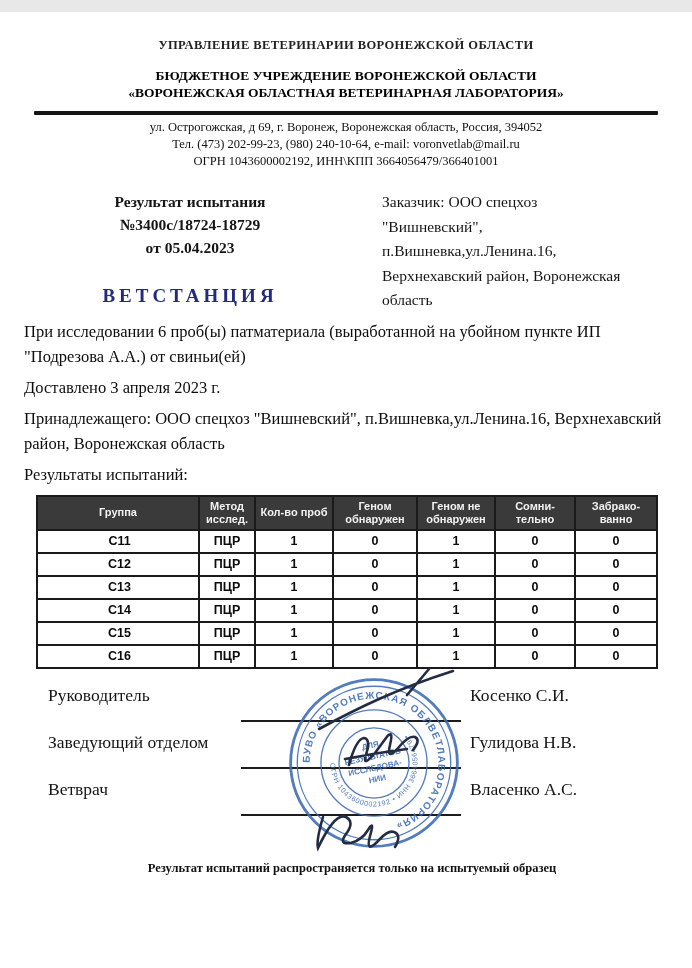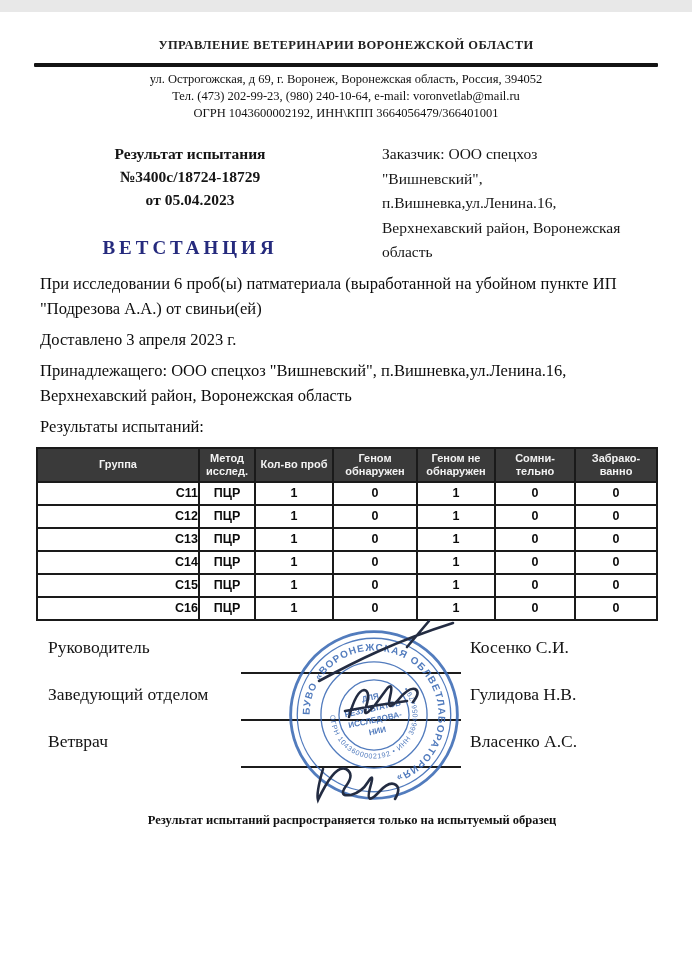--- a/index.html
+++ b/index.html
@@ -33,40 +33,40 @@
   .vetstation {
     margin-top:26px;
     font-size:19px; font-weight:bold; letter-spacing:4px;
     color:#252a7d;
     font-family:"Liberation Serif", serif;
   }
   .customer-col {
     margin-left:42px; width:250px;
     font-size:15.5px; line-height:24.5px;
   }
-  .paras { padding:0 40px; margin-top:6px; }
+  .paras { padding:0 24px; margin-top:6px; }
   .para { font-size:16.5px; line-height:25px; margin-top:6px; color:#0d0d0d; }
   table.results {
     border-collapse:collapse; margin:8px 36px 0 36px;
     width:620px; table-layout:fixed;
   }
   table.results th, table.results td { border:2px solid #1a1a1a; }
   table.results th {
     background:#3a3a3a; color:#f2f2f2;
     font-family:"Liberation Sans", sans-serif;
     font-size:11px; font-weight:bold; line-height:13px;
     padding:3px 1px; text-align:center; vertical-align:middle;
   }
   table.results td {
     font-family:"Liberation Sans", sans-serif;
     font-size:12.5px; font-weight:bold;
     height:23px; text-align:center; vertical-align:middle;
     color:#0a0a0a;
   }
-  table.results td.first { text-align:right; padding-left:3px; }
+  table.results td.first { text-align:center; padding-left:3px; }
   .signatures { position:relative; margin:10px 36px 0 36px; height:168px; }
   .sig-row { position:absolute; left:0; width:620px; height:44px; }
   .sig-row .role { position:absolute; left:12px; top:6px; font-size:17.5px; }
   .sig-row .line {
     position:absolute; left:205px; bottom:1px; width:220px;
     border-top:2.5px solid #1c1c1c;
   }
   .sig-row .name { position:absolute; left:434px; top:6px; font-size:17.5px; }
   .sig-r1 { top:0; } .sig-r2 { top:47px; } .sig-r3 { top:94px;text-align:right; }
   .footer-note {
@@ -82,20 +82,24 @@
     z-index:4; pointer-events:none;
   }
 </style>
 </head>
 <body>
 
 <div class="page">
 
   <div class="centered dept-line">УПРАВЛЕНИЕ ВЕТЕРИНАРИИ ВОРОНЕЖСКОЙ ОБЛАСТИ</div>
 
+  <div class="org-block centered">
+    <div>БЮДЖЕТНОЕ УЧРЕЖДЕНИЕ ВОРОНЕЖСКОЙ ОБЛАСТИ</div>
+    <div>«ВОРОНЕЖСКАЯ ОБЛАСТНАЯ ВЕТЕРИНАРНАЯ ЛАБОРАТОРИЯ»</div>
+  </div>
 
   <div class="rule"></div>
 
   <div class="addr-block centered">
     <div>ул. Острогожская, д 69, г. Воронеж, Воронежская область, Россия, 394052</div>
     <div>Тел. (473) 202-99-23, (980) 240-10-64, e-mail: voronvetlab@mail.ru</div>
     <div>ОГРН 1043600002192, ИНН\КПП 3664056479/366401001</div>
   </div>
 
   <div class="twocol">

